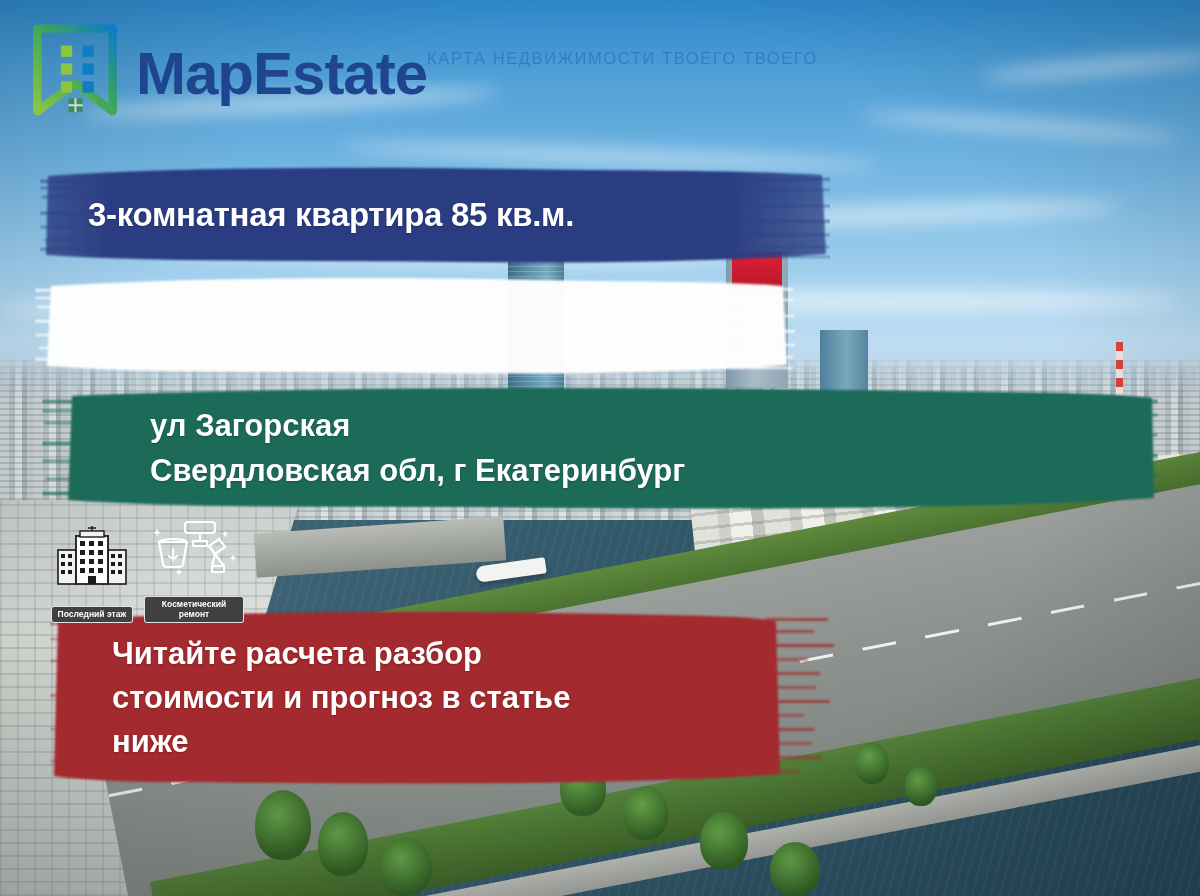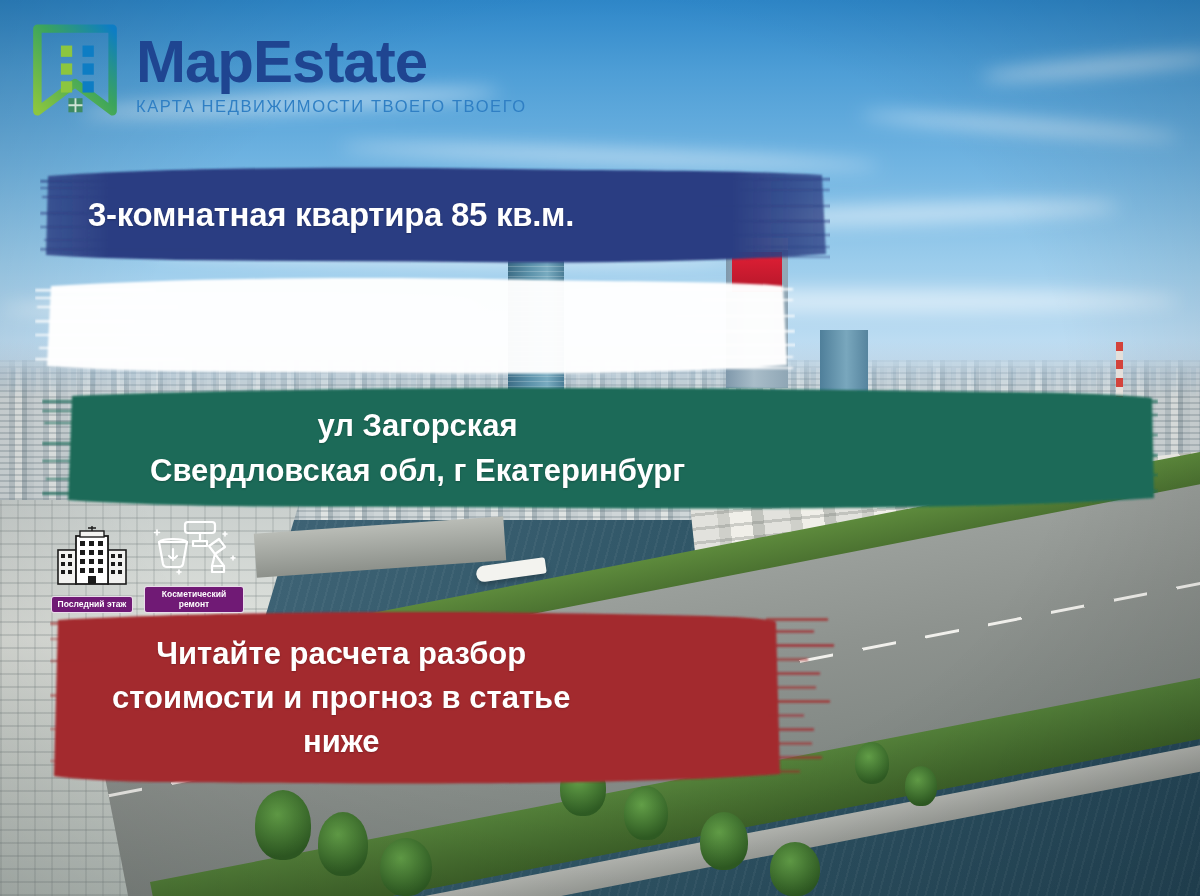--- a/index.html
+++ b/index.html
@@ -181,31 +181,31 @@
     background:radial-gradient(ellipse at 50% 45%,rgba(0,0,0,0) 55%,rgba(0,0,0,.16) 100%);
   }
 
   
   .header {
     position:absolute; left:0; top:0; width:1200px; height:140px;
     display:flex; align-items:center; padding-left:28px; gap:14px;
     z-index:6;
   }
   .logo-mark { width:94px; height:96px; flex:none; }
-  .logo-text { display:flex; flex-direction:column; line-height:1;margin-top:7px; }
+  .logo-text { display:flex; flex-direction:row; line-height:1;margin-top:7px; }
   .logo-title {
     font-size:60px; font-weight:700; color:#1f4591; letter-spacing:-1px;
   }
   .logo-sub {
     margin-top:6px; font-size:16.5px; font-weight:500; color:#2f7fc4;
     letter-spacing:1.6px;
   }
 
   
-  .banner { position:absolute; z-index:5; display:flex; align-items:center;text-align:center; }
+  .banner { position:absolute; z-index:5; display:flex; align-items:center; }
   .banner .txt { position:relative; z-index:2; }
   .brush { position:absolute; inset:0; z-index:1; }
 
   
   #banner-title { left:40px; top:160px; width:790px; height:110px; }
   #banner-title .txt {
     padding-left:48px; color:#ffffff; font-size:33px; font-weight:700;
     letter-spacing:-.3px; text-shadow:0 1px 2px rgba(0,0,0,.25);
   }
   
@@ -227,22 +227,22 @@
   }
 
   
   .badges {
     position:absolute; left:46px; top:516px; z-index:7;
     display:flex; align-items:flex-end; gap:6px;
   }
   .badge { position:relative; width:92px; text-align:center; }
   .badge .pic { height:62px; display:flex; align-items:flex-end; justify-content:center; }
   .badge .cap {
-    margin-top:8px; display:inline-block;
-    background:#701a75; color:#ffffff;
+    margin-top:18px; display:inline-block;
+    background:#404040; color:#ffffff;
     font-size:8.5px; font-weight:700; line-height:1.12;
     padding:3px 6px; border-radius:3px; white-space:nowrap;
     border:1px solid rgba(255,255,255,.85);
   }
   .badge.wide { width:100px; }
   .badge.wide .cap { white-space:normal; }
 </style>
 </head>
 <body>
 

